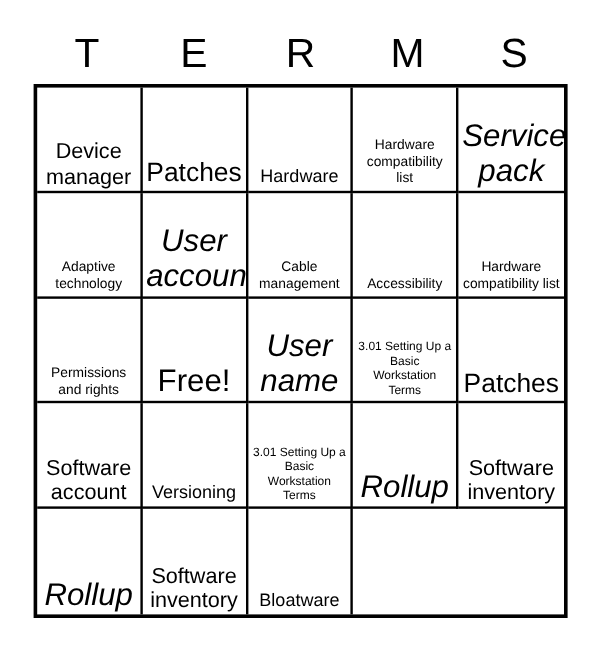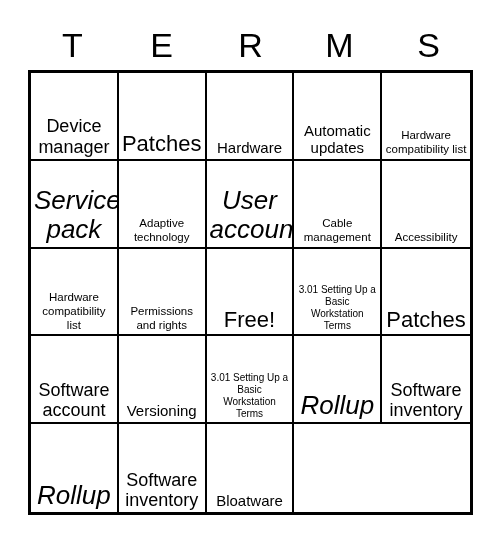--- a/index.html
+++ b/index.html
@@ -72,21 +72,21 @@
     width: 100%;
     line-height: 1.12;
   }
   
   .s-xs  { font-size: 10px; line-height: 1.2; }
   .s-sm  { font-size: 11.5px; line-height: 1.2; }
   .s-md  { font-size: 15px; }
   .s-lg  { font-size: 18px; }
   .s-xl  { font-size: 22px; }
   .s-xxl { font-size: 26px; font-style: italic; }
-  .s-free{ font-size: 22px; }
+  .s-free{ font-size: 26px; }
 </style>
 </head>
 <body>
 
 <div class="card">
 
   <div class="header-row">
     <div class="header-letter">T</div>
     <div class="header-letter">E</div>
     <div class="header-letter">R</div>
@@ -96,23 +96,20 @@
 
   <div class="grid">
     <div class="cell">
         <span class="cell-text s-lg">Device manager</span>
       </div>
     <div class="cell">
         <span class="cell-text s-xl">Patches</span>
       </div>
     <div class="cell">
         <span class="cell-text s-md">Hardware</span>
-      </div>
-    <div class="cell">
-        <span class="cell-text s-md">Automatic updates</span>
       </div>
     <div class="cell">
         <span class="cell-text s-sm">Hardware compatibility list</span>
       </div>
 
     <div class="cell">
         <span class="cell-text s-xxl">Service pack</span>
       </div>
     <div class="cell">
         <span class="cell-text s-sm">Adaptive technology</span>
@@ -128,20 +125,23 @@
       </div>
 
     <div class="cell">
         <span class="cell-text s-sm">Hardware compatibility list</span>
       </div>
     <div class="cell">
         <span class="cell-text s-sm">Permissions and rights</span>
       </div>
     <div class="cell">
         <span class="cell-text s-free">Free!</span>
+      </div>
+    <div class="cell">
+        <span class="cell-text s-xxl">User name</span>
       </div>
     <div class="cell">
         <span class="cell-text s-xs">3.01 Setting Up a Basic Workstation Terms</span>
       </div>
 
     <div class="cell">
         <span class="cell-text s-xl">Patches</span>
       </div>
     <div class="cell">
         <span class="cell-text s-lg">Software account</span>

